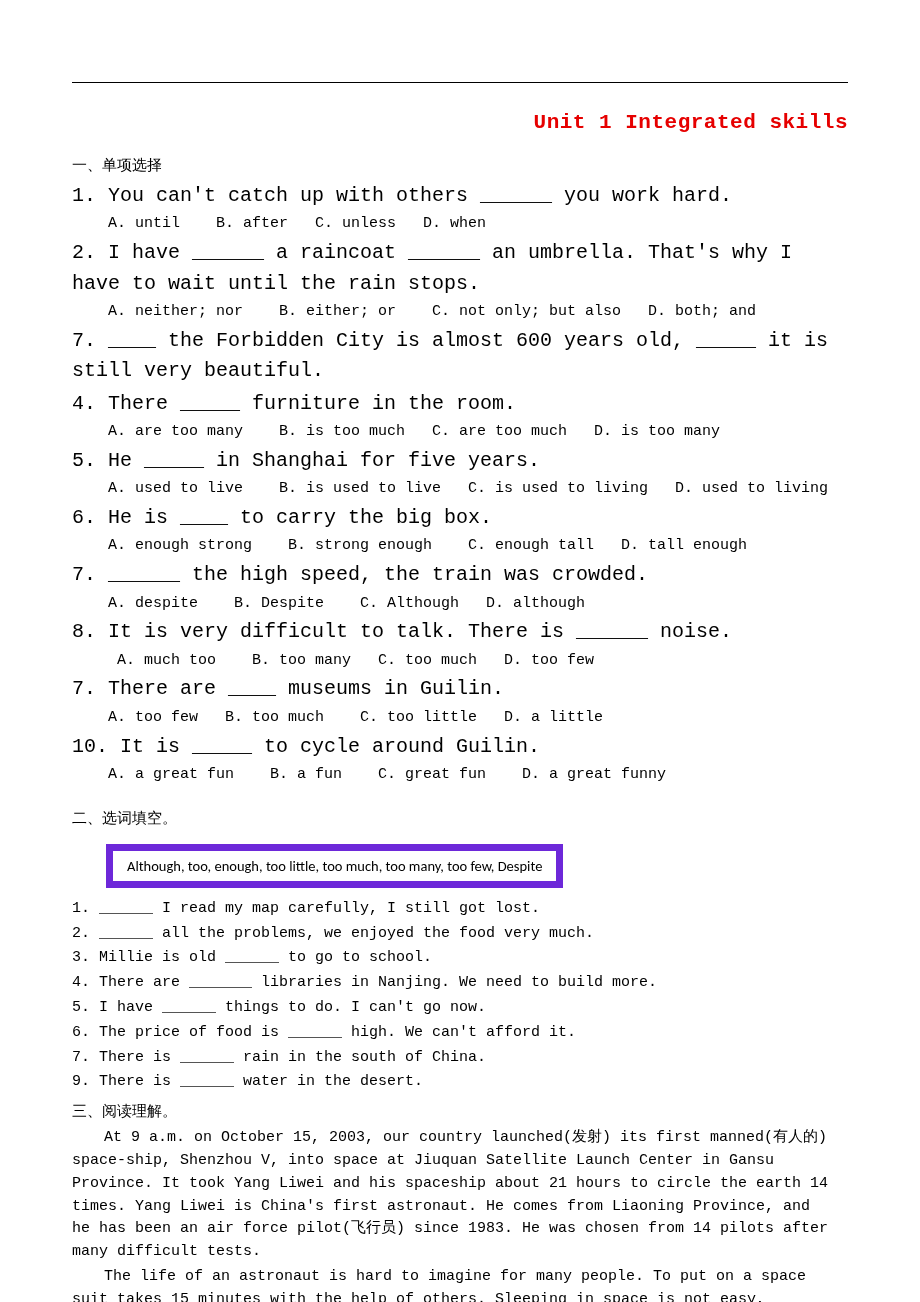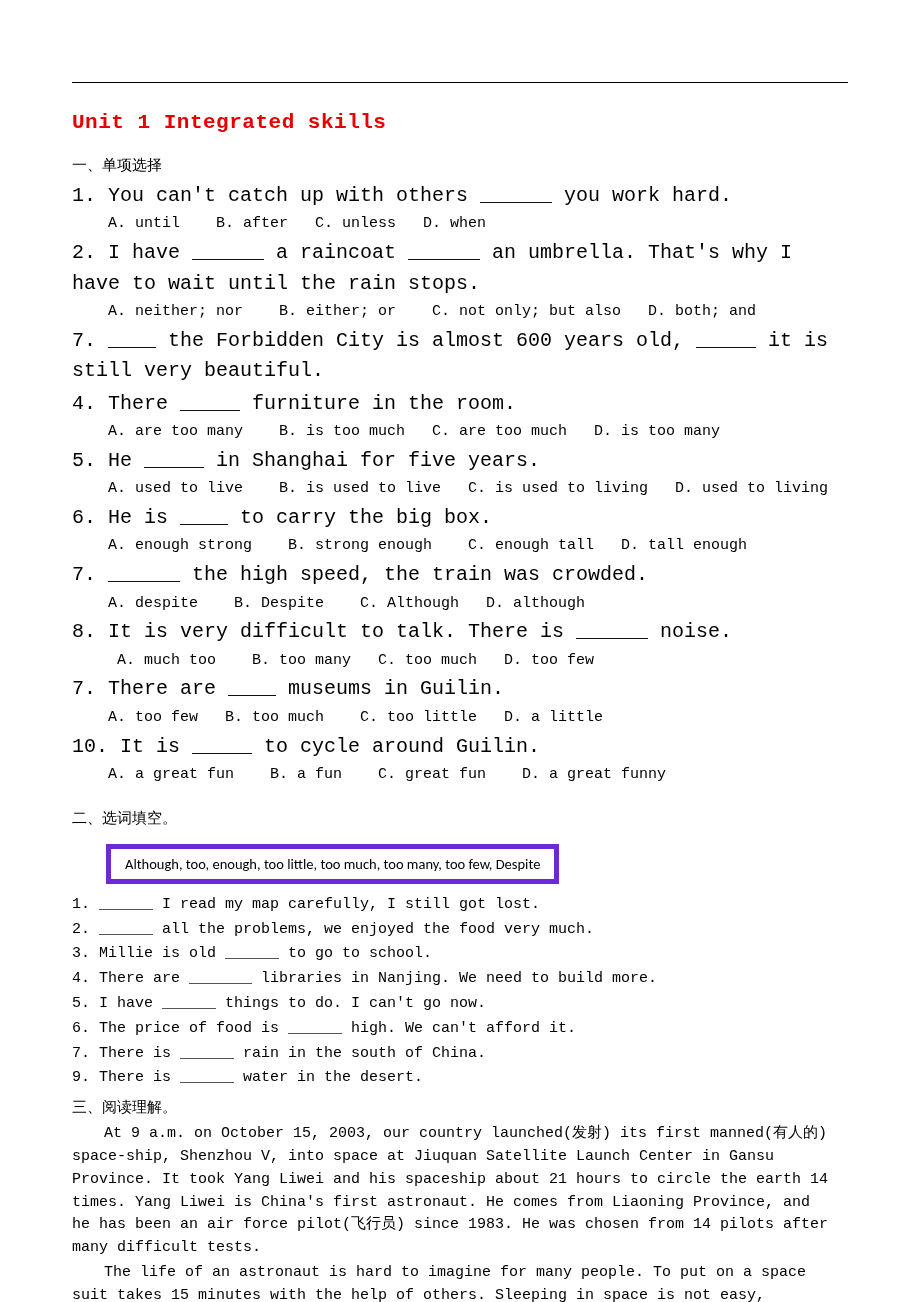--- a/index.html
+++ b/index.html
@@ -12,21 +12,21 @@
   }
   .page {
     padding: 82px 72px 40px 72px;
     position: relative;
   }
   .top-rule {
     border-top: 1px solid #000;
     margin-bottom: 28px;
   }
   .title {
-    text-align: left;
+    text-align: right;
     color: #e60000;
     font-family: "Microsoft YaHei", "Courier New", monospace;
     font-weight: bold;
     font-size: 21px;
     margin-bottom: 22px;
     letter-spacing: 0.5px;
   }
   .section-heading {
     font-family: "SimSun", serif;
     font-size: 15px;
@@ -41,21 +41,21 @@
   }
   .opts {
     font-family: "Courier New", "SimSun", monospace;
     font-size: 15px;
     line-height: 1.52;
     margin: 0 0 2px 0;
     padding-left: 36px;
     white-space: pre;
   }
   .word-box {
-    border: 5px solid #6d28d9;
+    border: 7px solid #6d28d9;
     display: inline-block;
     padding: 6px 14px;
     margin: 10px 0 10px 34px;
     font-family: Calibri, Arial, sans-serif;
     font-size: 14.5px;
   }
   .fill-line, .para {
     font-family: "Courier New", "SimSun", monospace;
     font-size: 15px;
     line-height: 1.52;

